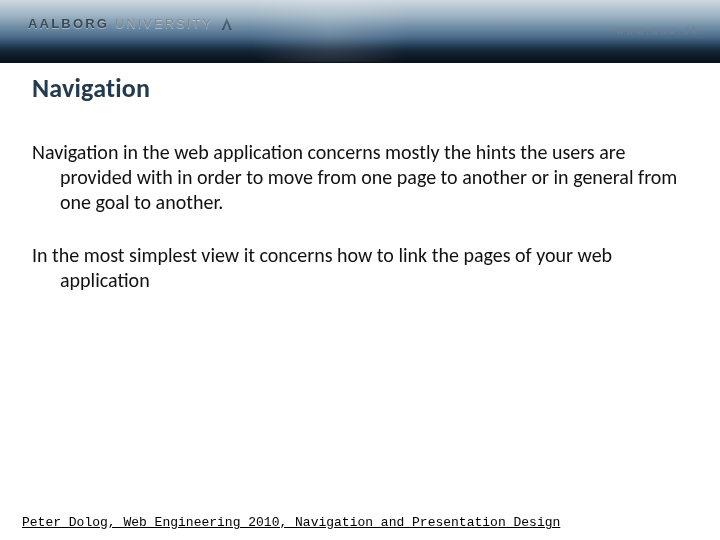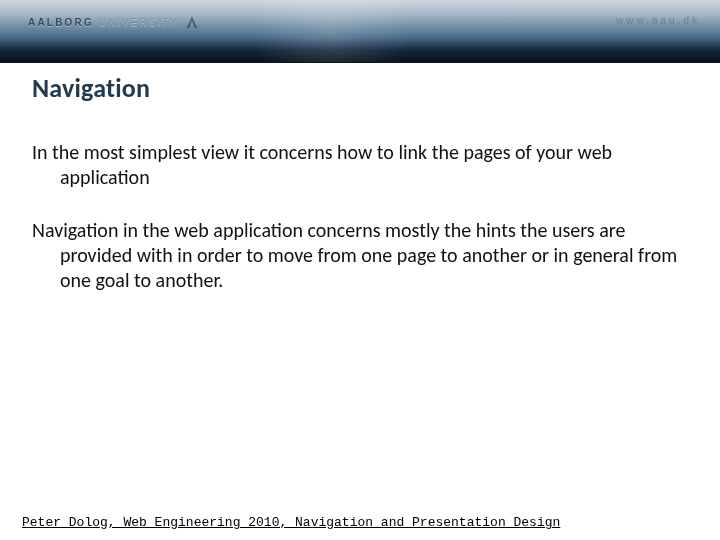--- a/index.html
+++ b/index.html
@@ -37,21 +37,21 @@
       radial-gradient(circle at 330px 30px, rgba(255,255,255,0.15), transparent 80px),
       linear-gradient(to top, rgba(0,0,0,0.2), transparent 40%);
     pointer-events: none;
   }
   .banner-logo {
     position: absolute;
     left: 28px;
     top: 16px;
     color: #3a4a56;
     font-family: Arial, Helvetica, sans-serif;
-    font-size: 10px;
+    font-size: 13px;
     letter-spacing: 2.2px;
     font-weight: bold;
     text-shadow: 0 1px 0 rgba(255,255,255,0.4);
   }
   .banner-logo .uni {
     color: #7c8a94;
     font-weight: normal;
     letter-spacing: 2px;
   }
   .banner-logo .mark {
@@ -59,21 +59,21 @@
     width: 10px;
     height: 12px;
     margin-left: 3px;
     vertical-align: -2px;
     background: linear-gradient(#5a7285, #3a4a56);
     clip-path: polygon(0 100%, 50% 0, 100% 100%, 80% 100%, 50% 40%, 20% 100%);
   }
   .banner-url {
     position: absolute;
     right: 20px;
-    top: 15px;
+    top: 25px;
     color: #718090;
     font-family: Arial, Helvetica, sans-serif;
     font-size: 10px;
     letter-spacing: 3px;
   }
   .slide-body {
     padding: 9px 32px 0 32px;
   }
   .slide-title {
     color: #233a4f;
@@ -114,21 +114,21 @@
     <span class="uni">UNIVERSITY</span>
     <span class="mark"></span>
   </div>
   <div class="banner-url">www.aau.dk</div>
 </div>
 
 <div class="slide-body">
   <h1 class="slide-title">Navigation</h1>
 
   <p class="para">
-    <span class="hang">In the most simplest view it concerns how to link the pages of your web application</span>
+    <span class="hang">Navigation in the web application concerns mostly the hints the users are provided with in order to move from one page to another or in general from one goal to another.</span>
   </p>
 
   <p class="para">
-    <span class="hang">Navigation in the web application concerns mostly the hints the users are provided with in order to move from one page to another or in general from one goal to another.</span>
+    <span class="hang">In the most simplest view it concerns how to link the pages of your web application</span>
   </p>
 </div>
 
 <div class="footer">Peter Dolog, Web Engineering 2010, Navigation and Presentation Design</div>
 
 </body></html>

